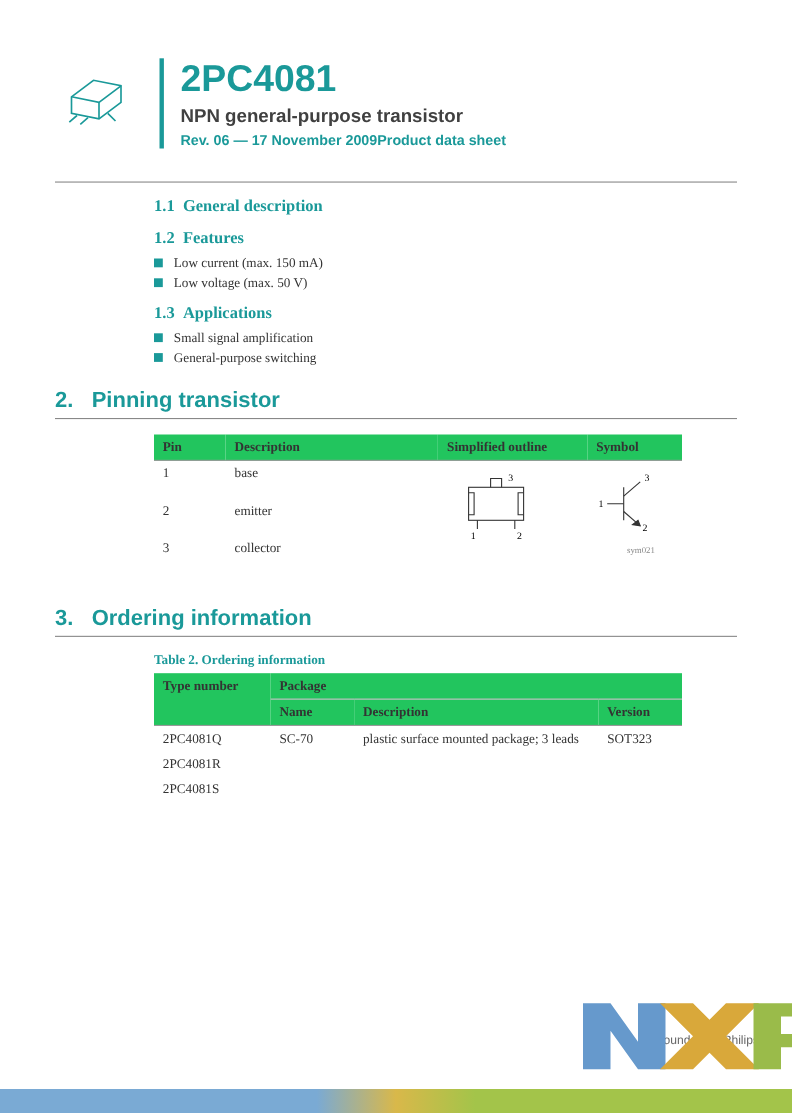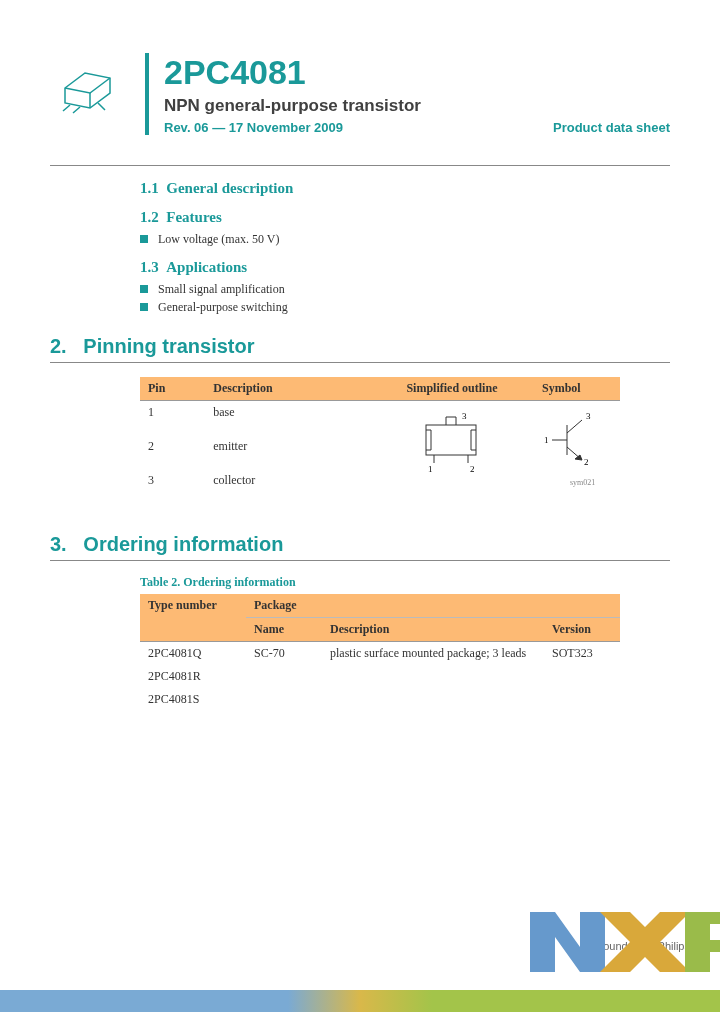--- a/index.html
+++ b/index.html
@@ -40,21 +40,20 @@
     margin: 0 0 4px 0;
   }
   .sub-title {
     color: #404040;
     font-size: 17px;
     font-weight: bold;
     margin: 0 0 4px 0;
   }
   .rev-line {
     display: flex;
-    justify-content: space-between;
     align-items: baseline;
   }
   .rev-text {
     color: #1a9999;
     font-size: 13px;
     font-weight: bold;
   }
   .doc-type {
     color: #1a9999;
     font-size: 13px;
@@ -102,21 +101,21 @@
     color: #1a9999;
     font-size: 12px;
     font-weight: bold;
     margin-bottom: 4px;
   }
   table {
     border-collapse: collapse;
     width: 480px;
     font-size: 12px;
   }
-  thead tr { background: #fdba74; }
+  thead tr { background: #22c55e; }
   th, td {
     text-align: left;
     padding: 4px 8px;
     vertical-align: top;
   }
   th {
     font-weight: bold;
     border-bottom: 1px solid #999;
   }
   .dia-cell {
@@ -176,20 +175,21 @@
 
   <div class="indent">
     <div class="h2">
       <span>1.1</span>&nbsp;&nbsp;<span>General description</span>
     </div>
 
     <div class="h2">
       <span>1.2</span>&nbsp;&nbsp;<span>Features</span>
     </div>
     <ul class="bullets">
+      <li>Low current (max. 150 mA)</li>
       <li>Low voltage (max. 50 V)</li>
     </ul>
 
     <div class="h2">
       <span>1.3</span>&nbsp;&nbsp;<span>Applications</span>
     </div>
     <ul class="bullets">
       <li>Small signal amplification</li>
       <li>General-purpose switching</li>
     </ul>

